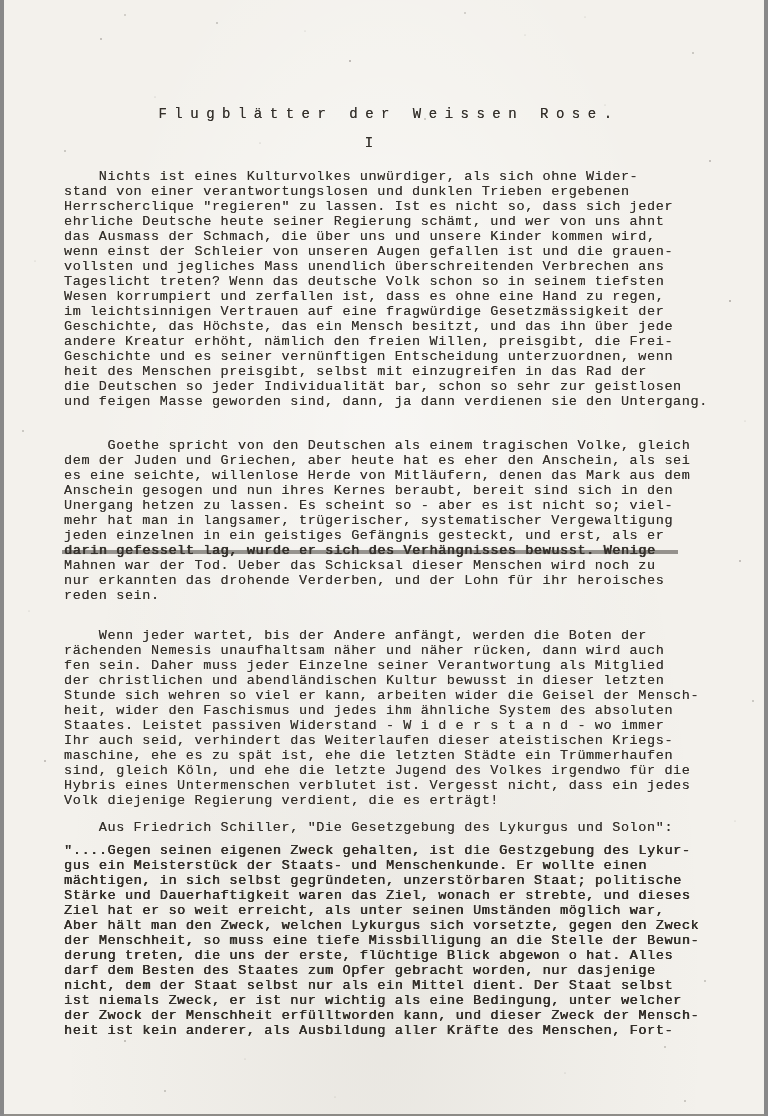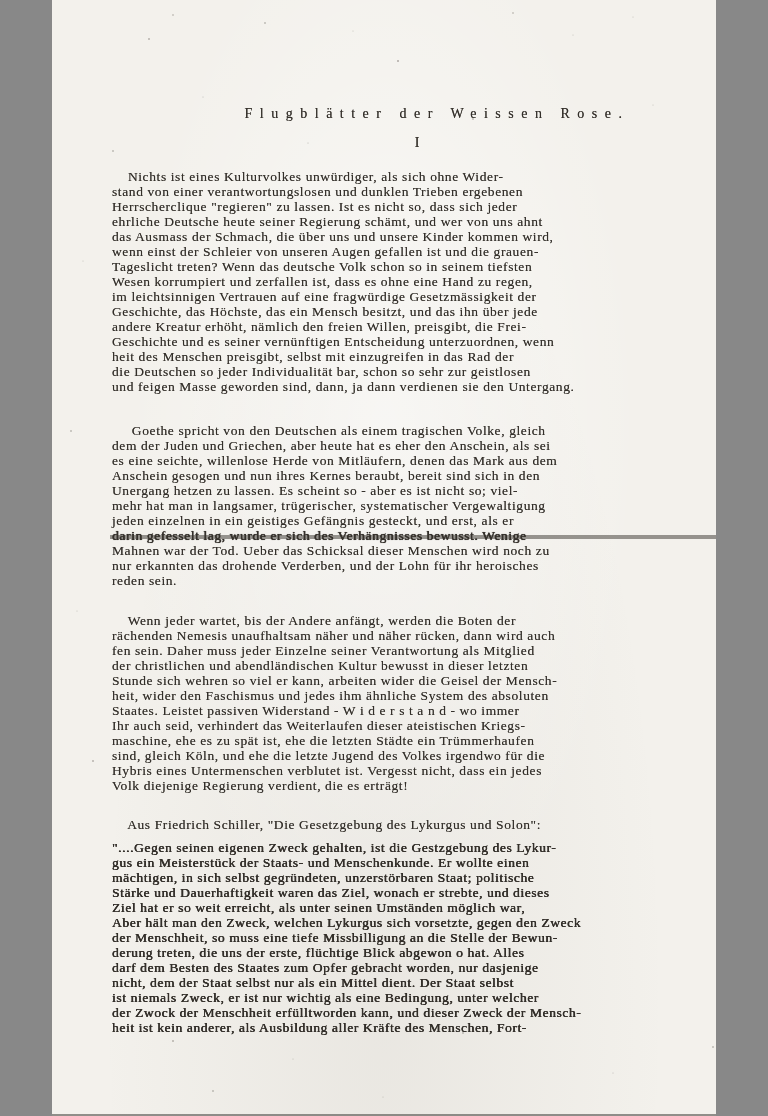--- a/index.html
+++ b/index.html
@@ -3,28 +3,28 @@
 <meta charset="utf-8">
 <style>
   :root {
     --paper: #f3f1ec;
     --ink: #332f2a;
   }
   * { margin: 0; padding: 0; box-sizing: border-box; }
   html, body { background: #888; }
   .page {
     position: relative;
-    width: 664px;
+    width: 760px;
     height: 1116px;
     margin: 0 auto;
     overflow: hidden;
     background: var(--paper);
     background-image: radial-gradient(ellipse at 50% 38%, rgba(255,255,255,0.5) 0%, rgba(255,255,255,0) 55%),
                       radial-gradient(ellipse at 50% 90%, rgba(120,112,100,0.08) 0%, rgba(120,112,100,0) 60%);
-    font-family: Liberation Serif, serif;
+    font-family: Liberation Mono, monospace;
     color: var(--ink);
   }
   .content {
     position: absolute;
     left: 60px;
     top: 0;
     width: 650px;
   }
   .doc-title {
     margin-top: 106px;
@@ -37,21 +37,21 @@
   .section-number {
     margin-top: 13px;
     font-size: 14px;
     text-align: center;
     transform: translateX(-20px);
     text-shadow: 0 0 0.6px rgba(51,47,42,0.7);
   }
   .doc-body { margin-top: 18px; }
   .paragraph { margin-bottom: 29px; }
   .paragraph:nth-child(2) { margin-bottom: 25px; }
-  .paragraph:nth-child(3) { margin-bottom: 24px; }
+  .paragraph:nth-child(3) { margin-bottom: 12px; }
   .paragraph:nth-child(4) { margin-bottom: 8px; }
   .paragraph:last-child { margin-bottom: 0; }
   .line {
     font-size: 13.5px;
     line-height: 15px;
     letter-spacing: 0.6px;
     white-space: pre;
     text-shadow: 0 0 0.55px rgba(51,47,42,0.65);
   }
   .ink-heavy .line {
@@ -117,20 +117,21 @@
     <div class="doc-title">Flugblätter der Weissen Rose.</div>
     <div class="section-number">I</div>
     <div class="doc-body">
         <div class="paragraph">
           <div class="line">    Nichts ist eines Kulturvolkes unwürdiger, als sich ohne Wider-</div>
           <div class="line">stand von einer verantwortungslosen und dunklen Trieben ergebenen</div>
           <div class="line">Herrscherclique "regieren" zu lassen. Ist es nicht so, dass sich jeder</div>
           <div class="line">ehrliche Deutsche heute seiner Regierung schämt, und wer von uns ahnt</div>
           <div class="line">das Ausmass der Schmach, die über uns und unsere Kinder kommen wird,</div>
           <div class="line">wenn einst der Schleier von unseren Augen gefallen ist und die grauen-</div>
+          <div class="line">vollsten und jegliches Mass unendlich überschreitenden Verbrechen ans</div>
           <div class="line">Tageslicht treten? Wenn das deutsche Volk schon so in seinem tiefsten</div>
           <div class="line">Wesen korrumpiert und zerfallen ist, dass es ohne eine Hand zu regen,</div>
           <div class="line">im leichtsinnigen Vertrauen auf eine fragwürdige Gesetzmässigkeit der</div>
           <div class="line">Geschichte, das Höchste, das ein Mensch besitzt, und das ihn über jede</div>
           <div class="line">andere Kreatur erhöht, nämlich den freien Willen, preisgibt, die Frei-</div>
           <div class="line">Geschichte und es seiner vernünftigen Entscheidung unterzuordnen, wenn</div>
           <div class="line">heit des Menschen preisgibt, selbst mit einzugreifen in das Rad der</div>
           <div class="line">die Deutschen so jeder Individualität bar, schon so sehr zur geistlosen</div>
           <div class="line">und feigen Masse geworden sind, dann, ja dann verdienen sie den Untergang.</div>
         </div>

